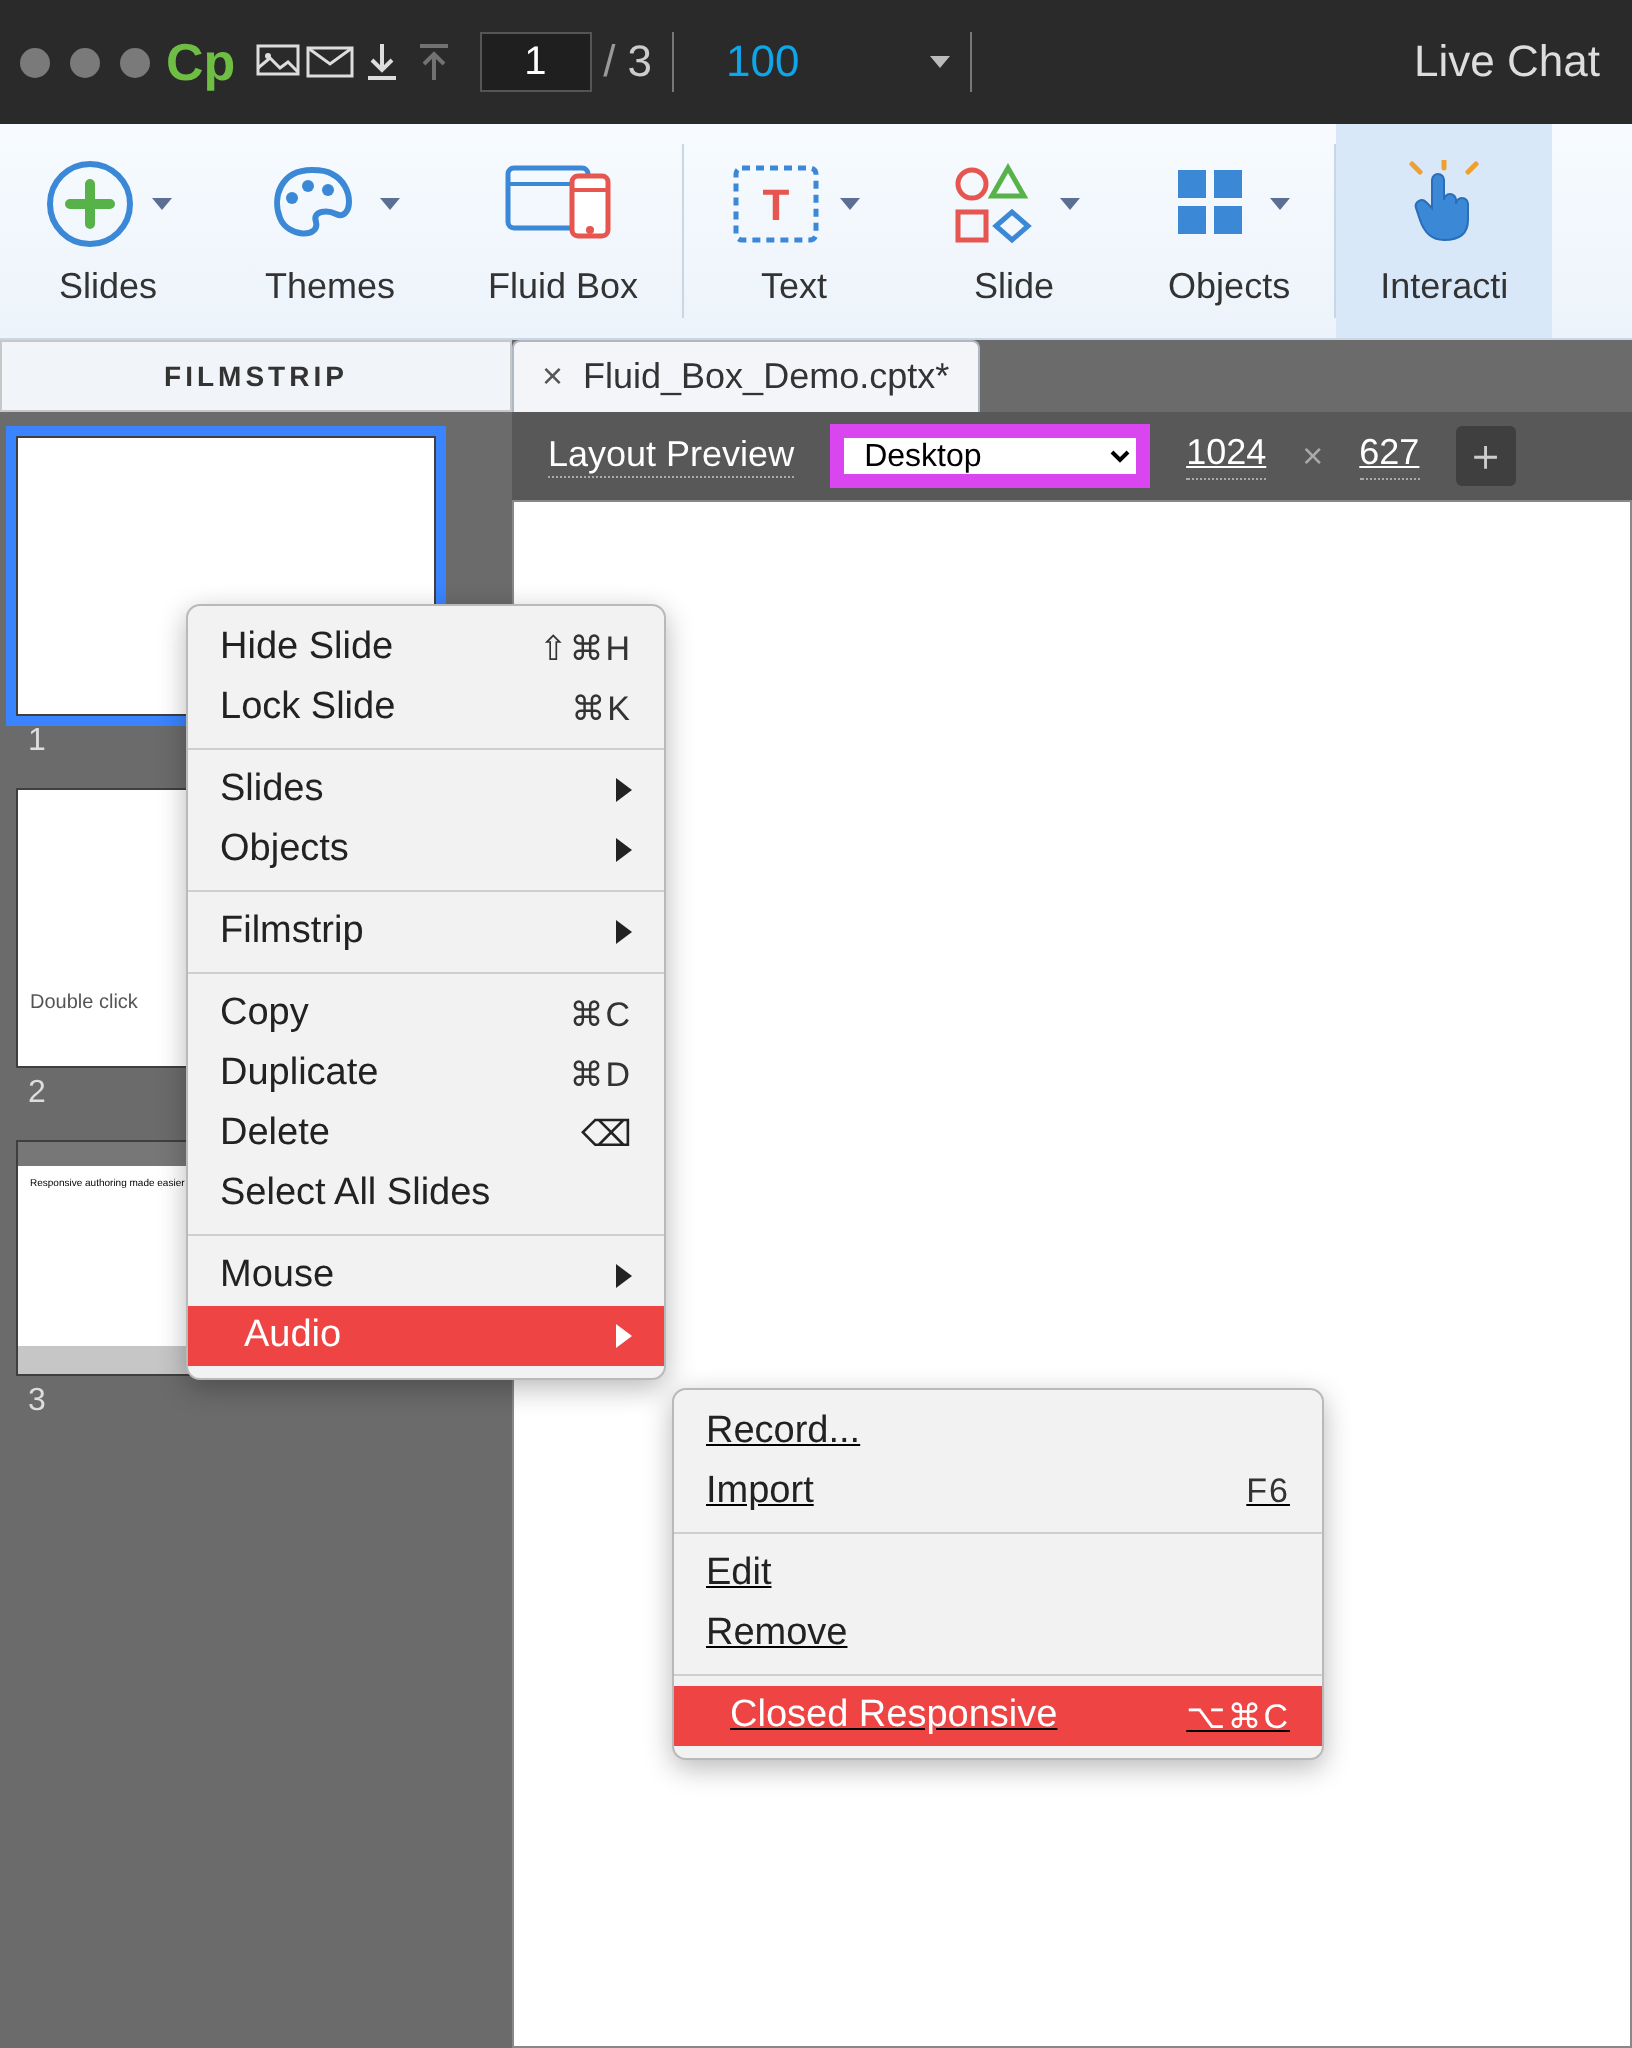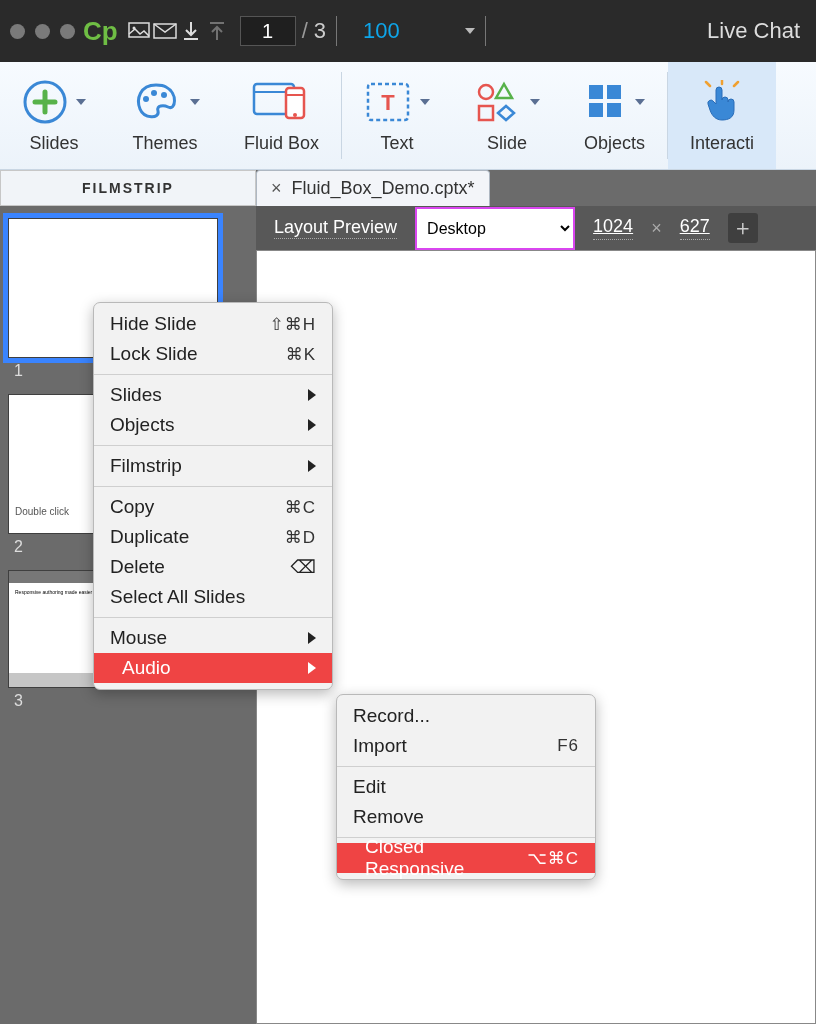--- a/index.html
+++ b/index.html
@@ -49,21 +49,21 @@
     font-size: 14px; font-weight: 700; letter-spacing: 2px; color: #333;
   }
   .filmstrip-body { flex: 1; overflow: hidden; padding-top: 4px; position: relative; }
   .thumb {
     width: 210px; height: 140px; background: #fff; border: 1px solid #3f3f3f;
     margin: 8px 8px 4px 8px; position: relative;
   }
   .thumb.selected { box-shadow: 0 0 0 5px #3a84ff; }
   .thumb-num { color: #ddd; font-size: 16px; margin: 2px 0 14px 14px; }
   .thumb2-content {
-    position: absolute; bottom: 16px; left: 6px; font-size: 10px; color: #555;
+    position: absolute; bottom: 26px; left: 6px; font-size: 10px; color: #555;
   }
   .thumb3 { height: 118px; }
   .thumb3 .bar { height: 12px; background: #777; }
   .thumb3 .body { display: flex; padding: 6px; height: 90px; gap: 10px;}
   .thumb3 .txt { font-size: 5px; line-height: 7px; color: #000; flex:1;}
   .thumb3 .person {
     width: 54px; background: #1a1a1a; border-radius: 6px 6px 0 0; align-self: flex-end; height: 74px;
     position: relative;
   }
   .thumb3 .person::before {
@@ -80,21 +80,21 @@
     border-bottom: none; border-radius: 4px 4px 0 0; padding: 0 14px; gap: 10px;
     font-size: 18px; color: #333;
   }
   .close-x { font-size: 18px; color: #555; }
   .preview-bar {
     height: 44px; background: #585858; display: flex; align-items: center;
     padding: 0 18px; gap: 18px; color: #fff; font-size: 18px;
   }
   .preview-label { border-bottom: 1px dotted #aaa; }
   .device-select {
-    width: 160px; height: 43px; font-size: 16px; background: #fff; border: 2px solid #d946ef;
+    width: 160px; height: 32px; font-size: 16px; background: #fff; border: 7px solid #d946ef;
     padding: 0 6px;
   }
   .dim { border-bottom: 1px dotted #aaa; padding-bottom: 2px; text-decoration: underline; }
   .dim-x { color: #aaa; }
   .plus-btn {
     width: 30px; height: 30px; background: #3f3f3f; display: flex; align-items: center; justify-content: center;
     color: #ccc; font-size: 22px; border-radius: 3px;
   }
   .canvas { flex: 1; background: #fff; border: 1px solid #888; margin: 0; }
 
@@ -111,23 +111,23 @@
   .menu-item.highlight { background: #ef4444; color: #fff; padding-left: 28px; }
   .menu-sep { height: 1px; background: #cfcfcf; margin: 5px 0; }
   .shortcut { font-size: 17px; color: #333; letter-spacing: 1px; }
   .menu-item.highlight .shortcut { color: #fff; }
   .sub-caret { width:0; height:0; border-top:6px solid transparent; border-bottom:6px solid transparent; border-left:8px solid #222; }
   .menu-item.highlight .sub-caret { border-left-color: #fff; }
   .erase-icon { font-size: 18px; }
 
   
   .submenu {
-    position: absolute; left: 336px; top: 694px; width: 260px;
+    position: absolute; left: 336px; top: 694px; width: 326px;
     background: #f2f2f2; border: 1px solid #b9b9b9; border-radius: 7px;
-    box-shadow: 0 4px 14px rgba(0,0,0,0.28); padding: 6px 0; font-size: 19px;
+    box-shadow: 0 4px 14px rgba(0,0,0,0.28); padding: 6px 0; font-size: 19px; text-decoration: underline;
   }
 
   
   svg { display: block; }
 </style>
 </head>
 <body>
 
 <div class="topbar">
   <div class="traffic">

